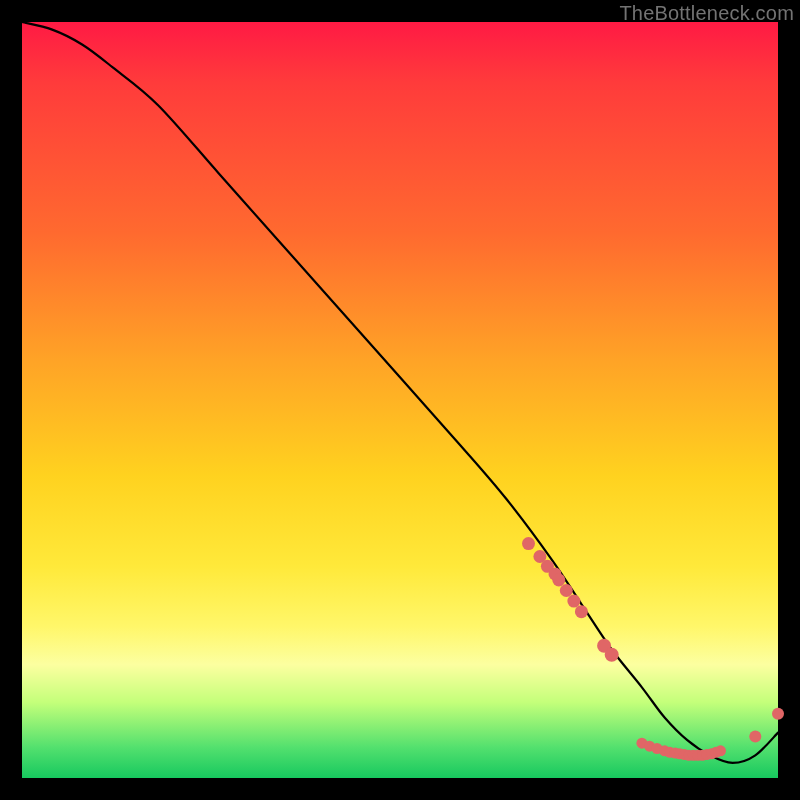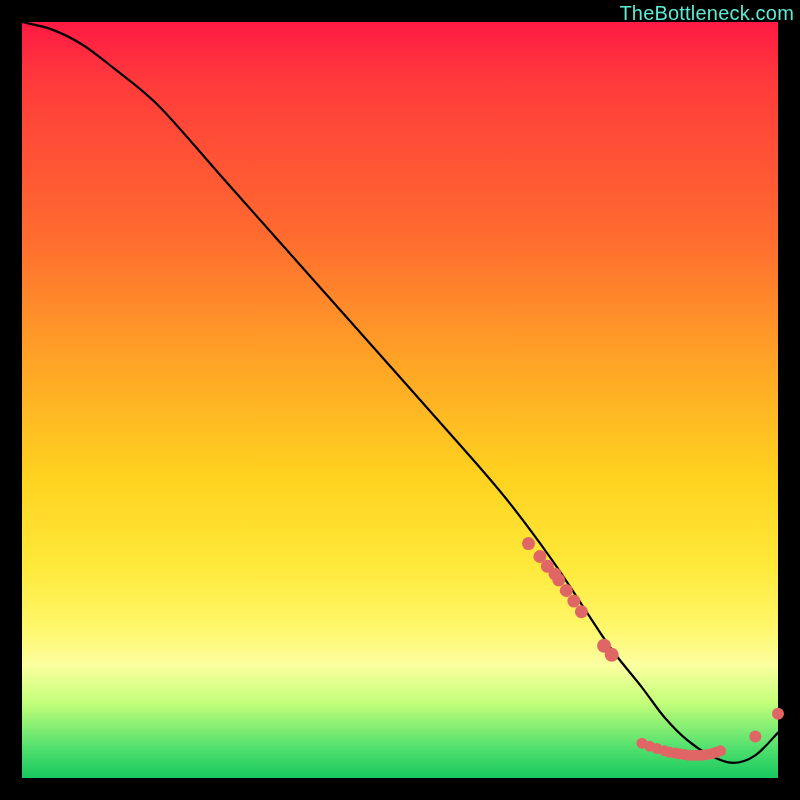--- a/index.html
+++ b/index.html
@@ -36,21 +36,21 @@
       #fcffa0 85%,
       #c4ff7a 90%,
       #52e06e 96%,
       #17c85f 100%
     );
   }
   .watermark {
     position: absolute;
     top: 2px;
     right: 6px;
-    color: #5eead4;
+    color: #737373;
     font-size: 20px;
     font-weight: 500;
     letter-spacing: 0.2px;
     user-select: none;
   }
   svg.overlay {
     position: absolute;
     left: 0;
     top: 0;
     width: 756px;

